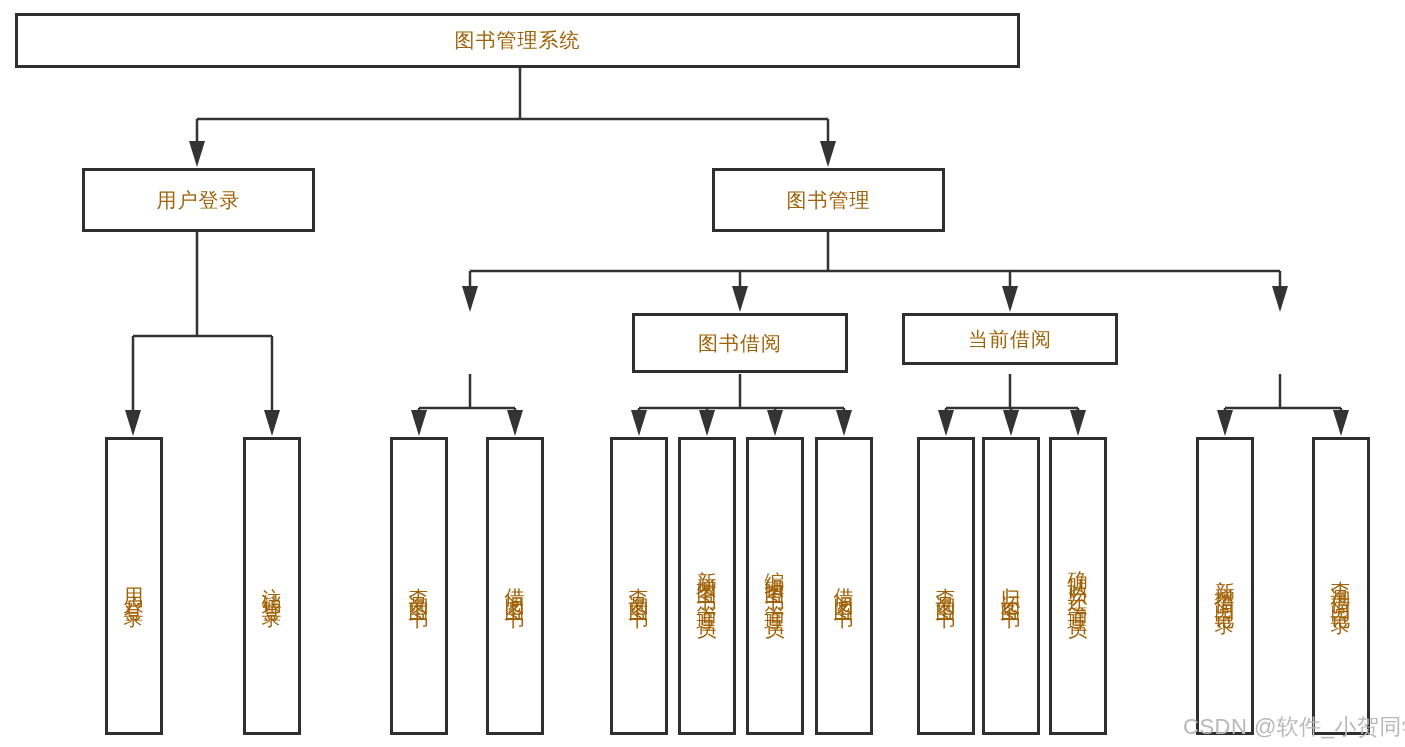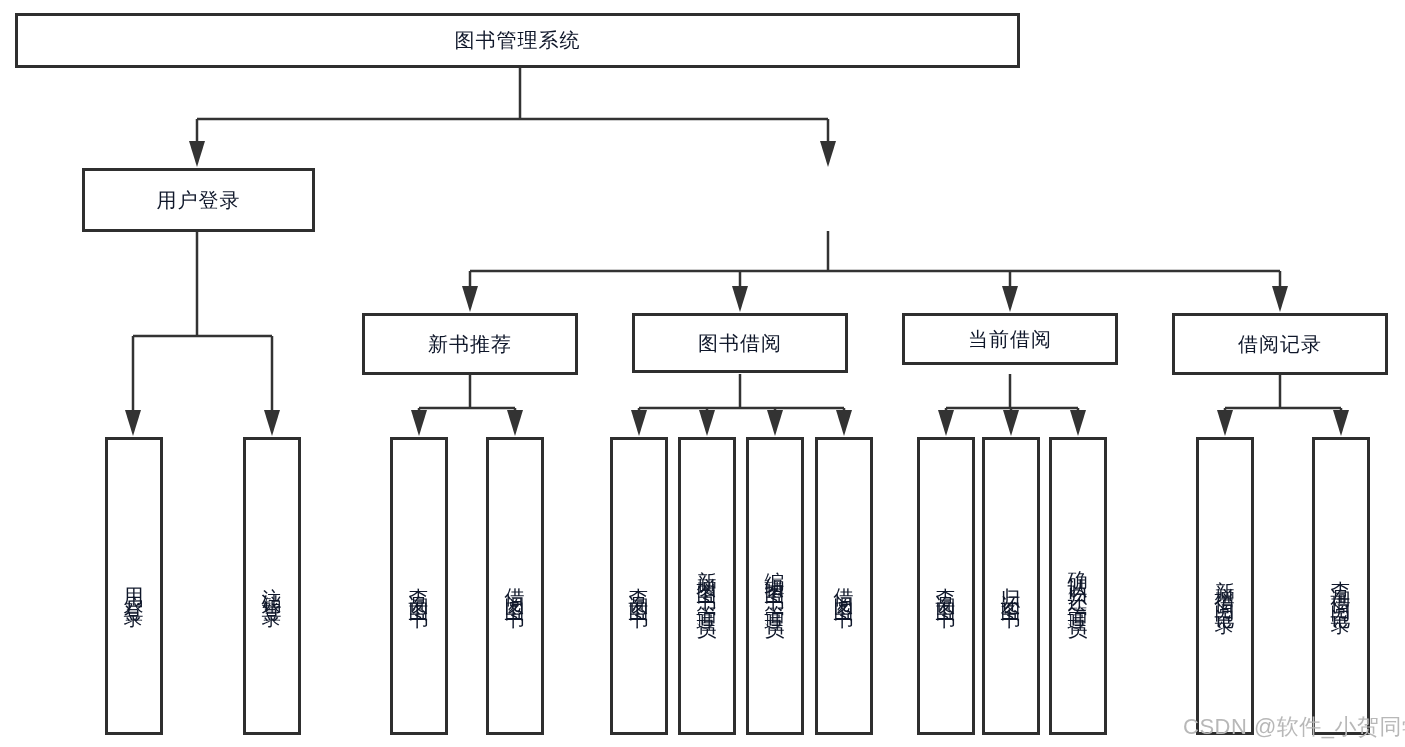--- a/index.html
+++ b/index.html
@@ -23,21 +23,21 @@
     z-index: 0;
   }
   .node {
     position: absolute;
     box-sizing: border-box;
     border: 3px solid #2f2f2f;
     background: #ffffff;
     display: flex;
     align-items: center;
     justify-content: center;
-    color: #0f172a;
+    color: #a16207;
     z-index: 1;
   }
   .h-node {
     font-size: 20px;
     letter-spacing: 1px;
   }
   .v-node {
     font-size: 20px;
     writing-mode: vertical-rl;
     text-orientation: mixed;
@@ -129,25 +129,24 @@
       <polygon points="1070,410 1086,410 1078,436"></polygon>
 
       <polygon points="1217,410 1233,410 1225,436"></polygon>
       <polygon points="1333,410 1349,410 1341,436"></polygon>
     </g>
   </svg>
 
   <div class="node h-node" style="left:15px; top:13px; width:1005px; height:55px;">图书管理系统</div>
 
   <div class="node h-node" style="left:82px; top:168px; width:233px; height:64px;">用户登录</div>
+  <div class="node h-node" style="left:712px; top:168px; width:233px; height:64px;">图书管理</div>
 
-  <div class="node h-node" style="left:362px; top:313px; width:216px; height:62px;">新书推荐</div>
   <div class="node h-node" style="left:632px; top:313px; width:216px; height:60px;">图书借阅</div>
   <div class="node h-node" style="left:902px; top:313px; width:216px; height:52px;">当前借阅</div>
-  <div class="node h-node" style="left:1172px; top:313px; width:216px; height:62px;">借阅记录</div>
 
   <div class="node v-node" style="left:105px; top:437px; width:58px; height:298px;">用户登录</div>
   <div class="node v-node" style="left:243px; top:437px; width:58px; height:298px;">注销登录</div>
 
   <div class="node v-node" style="left:390px; top:437px; width:58px; height:298px;">查询图书</div>
   <div class="node v-node" style="left:486px; top:437px; width:58px; height:298px;">借阅图书</div>
 
   <div class="node v-node" style="left:610px; top:437px; width:58px; height:298px;">查询图书</div>
   <div class="node v-node" style="left:678px; top:437px; width:58px; height:298px;">新增图书（管理员）</div>
   <div class="node v-node" style="left:746px; top:437px; width:58px; height:298px;">编辑图书（管理员）</div>

